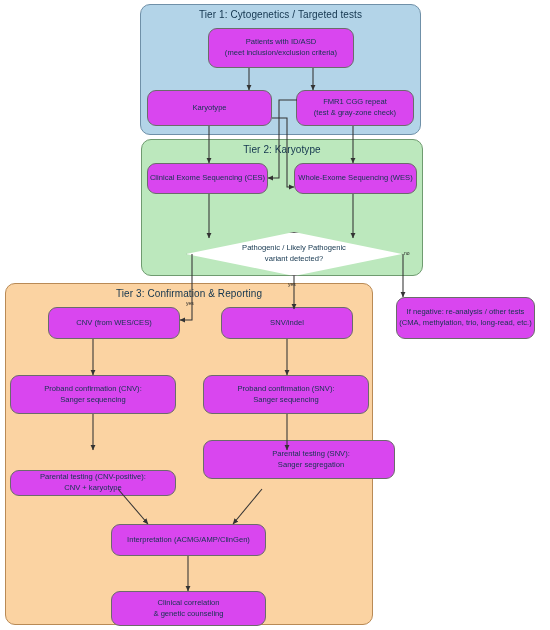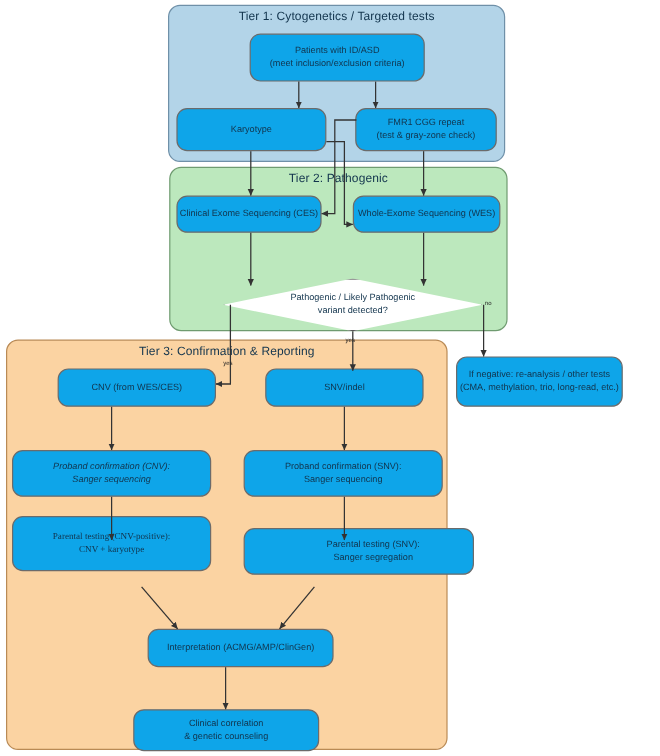--- a/index.html
+++ b/index.html
@@ -44,21 +44,21 @@
     border:1.6px solid #6f9b70;
   }
   #tier3{
     left:5px;top:283px;width:368px;height:342px;
     background:#fbd3a2;
     border:1.6px solid #b98a55;
   }
   
   .node{
     position:absolute;
-    background:#0ea5e9;
+    background:#d946ef;
     border:1.3px solid #6b6b6b;
     border-radius:9px;
     box-sizing:border-box;
     display:flex;
     align-items:center;
     justify-content:center;
     text-align:center;
     color:#12344d;
     font-size:7.6px;
     line-height:1.42;
@@ -96,21 +96,21 @@
 </style>
 </head>
 <body>
 
 <div id="canvas">
 
   <div class="tier" id="tier1"></div>
   <div class="tier-title" style="top:9px;left:140px;width:281px;">Tier 1: Cytogenetics / Targeted tests</div>
 
   <div class="tier" id="tier2"></div>
-  <div class="tier-title" style="top:144px;left:141px;width:282px;">Tier 2: Pathogenic</div>
+  <div class="tier-title" style="top:144px;left:141px;width:282px;">Tier 2: Karyotype</div>
 
   <div class="tier" id="tier3"></div>
   <div class="tier-title" style="top:288px;left:5px;width:368px;">Tier 3: Confirmation &amp; Reporting</div>
 
   <svg id="edges" viewBox="0 0 550 630">
     <defs>
       <marker id="ah" markerWidth="7" markerHeight="7" refX="5.4" refY="2.6" orient="auto" markerUnits="userSpaceOnUse">
         <path d="M0,0 L5.6,2.6 L0,5.2 z" fill="#333"></path>
       </marker>
     </defs>
@@ -203,61 +203,61 @@
       <span class="ln">CNV (from WES/CES)</span>
     </div>
   </div>
 
   <div class="node" id="n-snv" style="left:221px;top:307px;width:132px;height:32px;">
     <div>
       <span class="ln">SNV/indel</span>
     </div>
   </div>
 
-  <div class="node" id="n-proband-cnv" style="left:10px;top:375px;width:166px;height:39px;font-style:italic;">
+  <div class="node" id="n-proband-cnv" style="left:10px;top:375px;width:166px;height:39px;">
     <div>
       <span class="ln">Proband confirmation (CNV):</span>
       <span class="ln">Sanger sequencing</span>
     </div>
   </div>
 
   <div class="node" id="n-proband-snv" style="left:203px;top:375px;width:166px;height:39px;">
     <div>
       <span class="ln">Proband confirmation (SNV):</span>
       <span class="ln">Sanger sequencing</span>
     </div>
   </div>
 
-  <div class="node" id="n-parental-cnv" style="left:10px;top:430px;width:166px;height:46px;font-family:Liberation Serif, serif;">
+  <div class="node" id="n-parental-cnv" style="left:10px;top:470px;width:166px;height:26px;">
     <div>
       <span class="ln">Parental testing (CNV-positive):</span>
       <span class="ln">CNV + karyotype</span>
     </div>
   </div>
 
   <div class="node" id="n-parental-snv" style="left:203px;top:440px;width:192px;height:39px;padding-left:28px;">
     <div>
       <span class="ln">Parental testing (SNV):</span>
       <span class="ln">Sanger segregation</span>
     </div>
   </div>
 
-  <div class="node" id="n-interpretation" style="left:111px;top:524px;width:155px;height:32px;margin-left:12px;">
+  <div class="node" id="n-interpretation" style="left:111px;top:524px;width:155px;height:32px;">
     <div>
       <span class="ln">Interpretation (ACMG/AMP/ClinGen)</span>
     </div>
   </div>
 
   <div class="node" id="n-counseling" style="left:111px;top:591px;width:155px;height:35px;">
     <div>
       <span class="ln">Clinical correlation</span>
       <span class="ln">&amp; genetic counseling</span>
     </div>
   </div>
 
-  <div class="node" id="n-if-negative" style="left:380px;top:297px;width:139px;height:42px;">
+  <div class="node" id="n-if-negative" style="left:396px;top:297px;width:139px;height:42px;">
     <div>
       <span class="ln">If negative: re-analysis / other tests</span>
       <span class="ln">(CMA, methylation, trio, long-read, etc.)</span>
     </div>
   </div>
 
 </div>
 
 </body></html>

